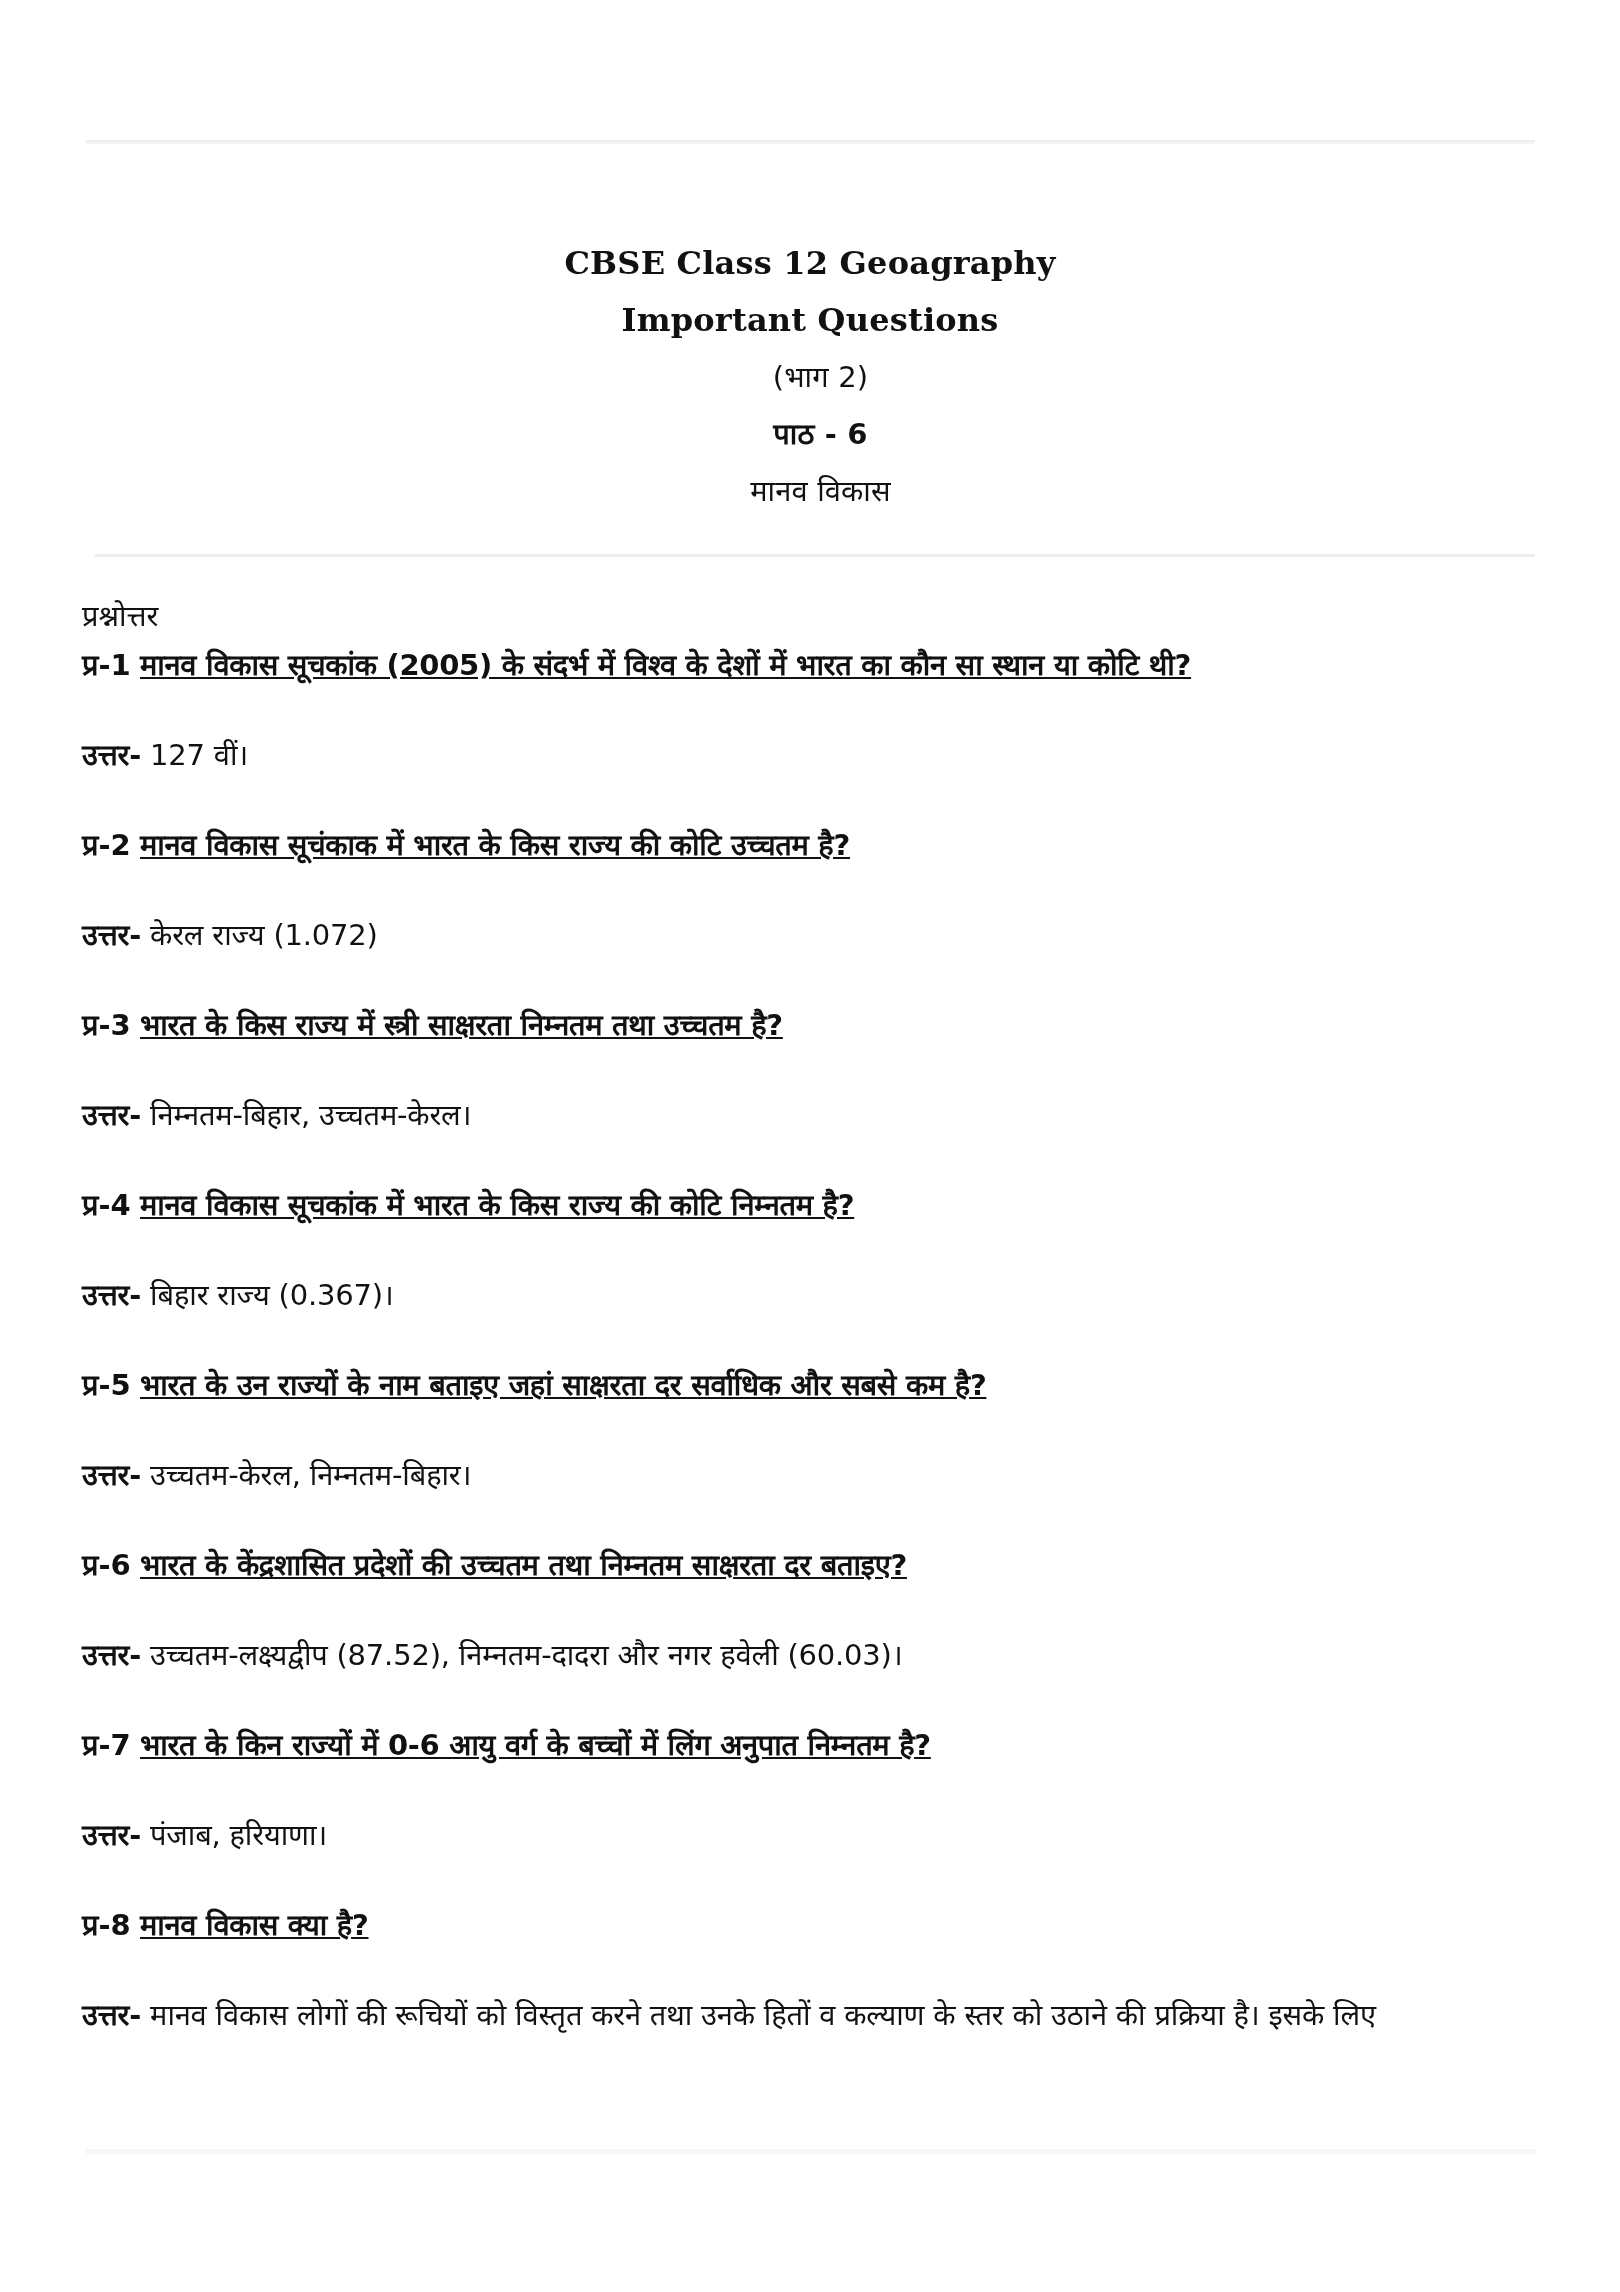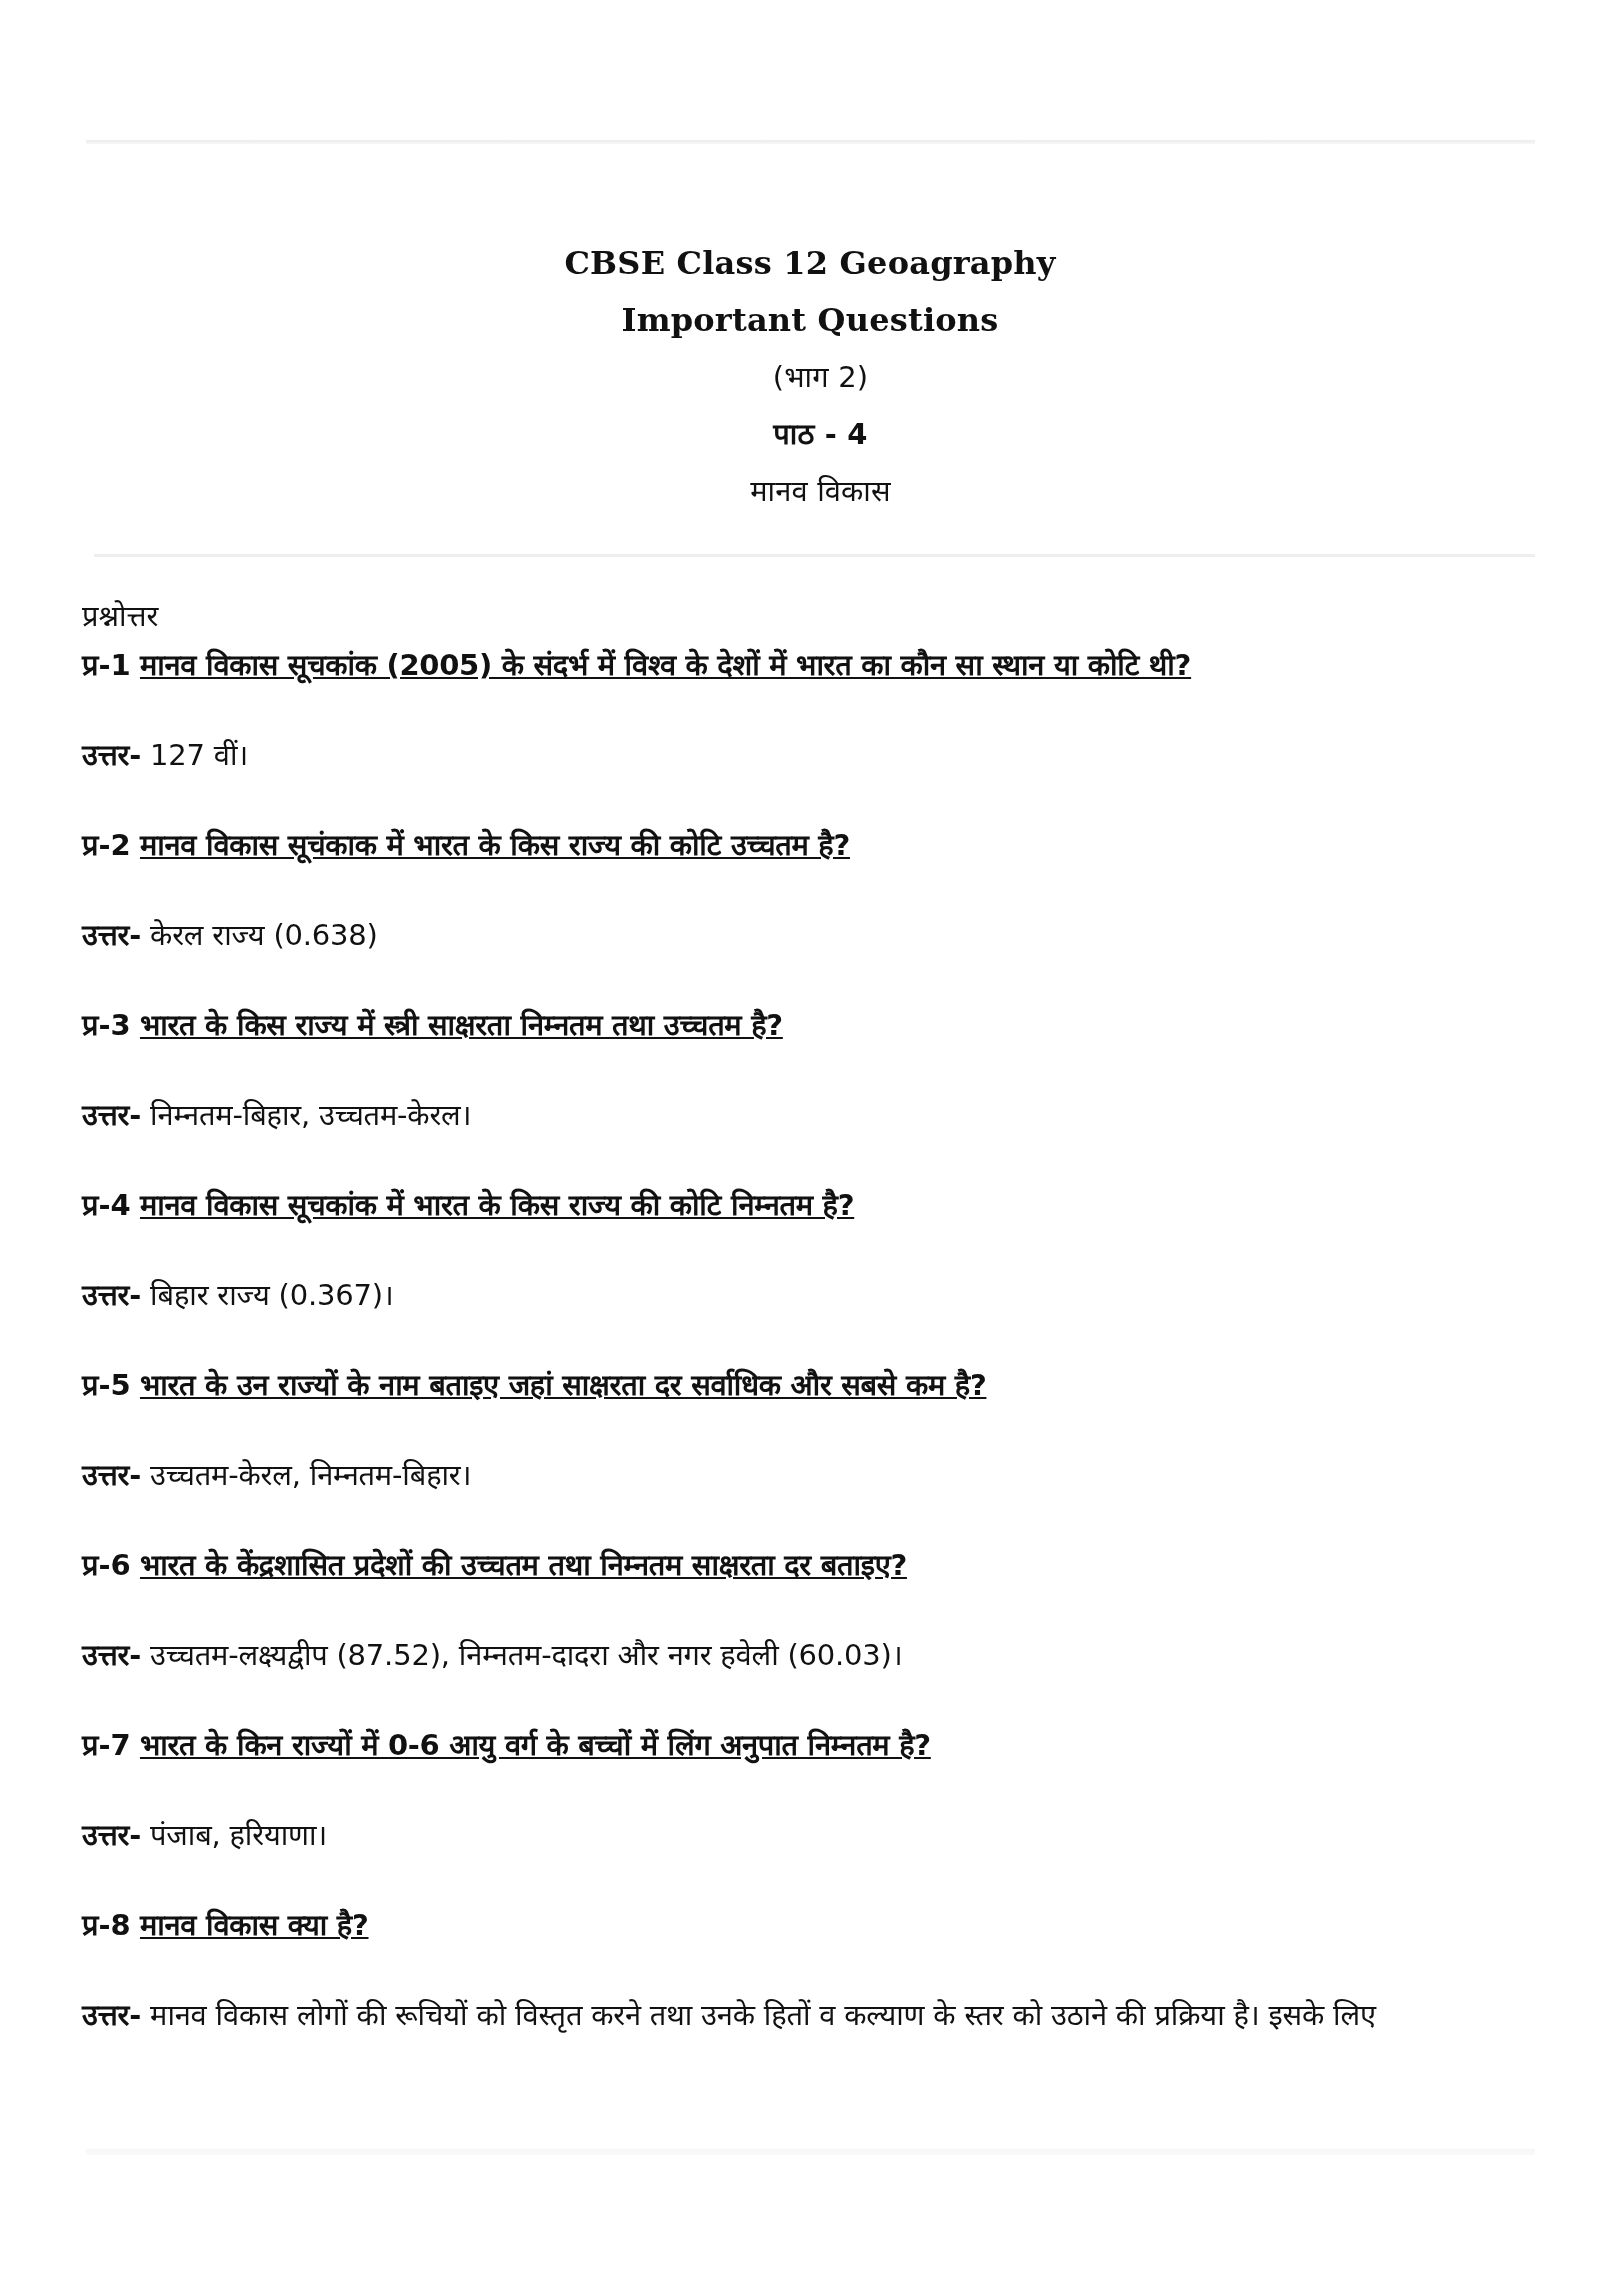--- a/index.html
+++ b/index.html
@@ -78,21 +78,21 @@
   </style>
 </head>
 <body>
 
 <div class="rule top"></div>
 
 <div class="title-block">
   <div class="title-line">CBSE Class 12 Geoagraphy</div>
   <div class="title-line">Important Questions</div>
   <div class="title-line hindi">(भाग 2)</div>
-  <div class="title-line hindi bold">पाठ - 4</div>
+  <div class="title-line hindi bold">पाठ - 6</div>
   <div class="title-line hindi">मानव विकास</div>
 </div>
 
 <div class="rule mid"></div>
 
 <div class="content">
   <div class="section-label">प्रश्नोत्तर</div>
 
   <div class="qa-line">
     <span class="q-label">प्र-1</span>
@@ -102,21 +102,21 @@
     <span class="a-label">उत्तर-</span>
     <span class="a-text">127 वीं।</span>
   </div>
 
   <div class="qa-line">
     <span class="q-label">प्र-2</span>
     <span class="q-text">मानव विकास सूचंकाक में भारत के किस राज्य की कोटि उच्चतम है?</span>
   </div>
   <div class="qa-line answer">
     <span class="a-label">उत्तर-</span>
-    <span class="a-text">केरल राज्य (0.638)</span>
+    <span class="a-text">केरल राज्य (1.072)</span>
   </div>
 
   <div class="qa-line">
     <span class="q-label">प्र-3</span>
     <span class="q-text">भारत के किस राज्य में स्त्री साक्षरता निम्नतम तथा उच्चतम है?</span>
   </div>
   <div class="qa-line answer">
     <span class="a-label">उत्तर-</span>
     <span class="a-text">निम्नतम-बिहार, उच्चतम-केरल।</span>
   </div>

